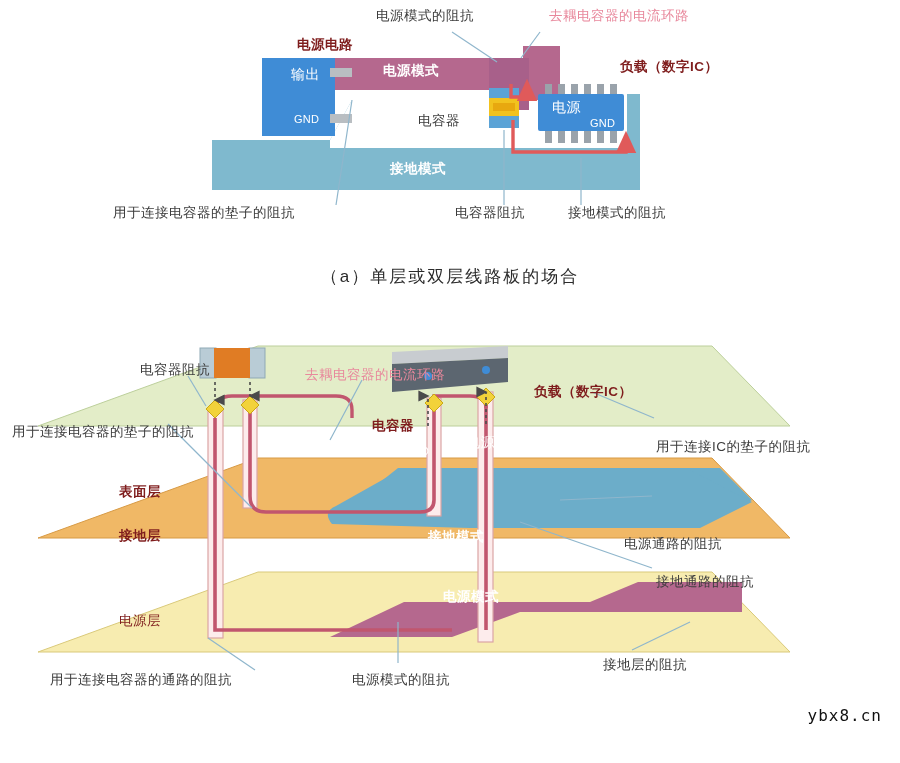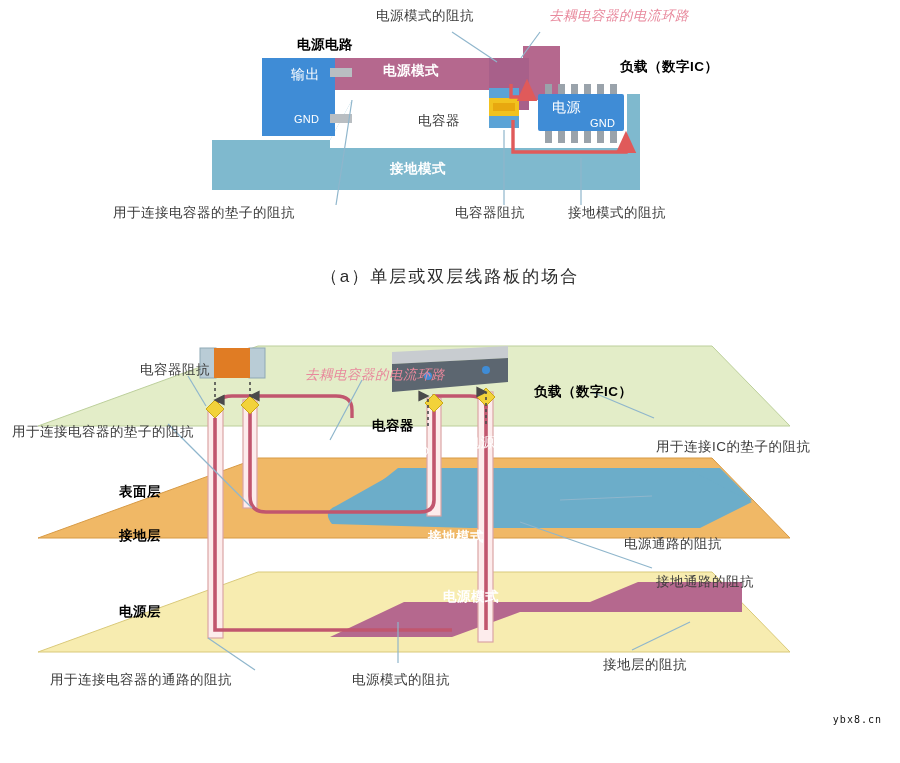--- a/index.html
+++ b/index.html
@@ -22,40 +22,40 @@
 
   
   .lbl{
     position:absolute;
     font-size:13.5px;
     color:#3c3c3c;
     white-space:nowrap;
     letter-spacing:.5px;
     line-height:1.1;
   }
-  .lbl.red{color:#e8889c;font-style:italic;}
-  .lbl.blue{color:#000000;padding-left:36px;}
+  .lbl.red{color:#e8889c;}
+  .lbl.blue{color:#7f1d1d;padding-left:36px;}
   .lbl.white{color:#ffffff;}
   .lbl.small{font-size:14px;}
   .lbl.tiny{font-size:11px;letter-spacing:.3px;}
 
   .caption{
     position:absolute;
     left:0;width:900px;
     text-align:center;
     font-size:17px;
     color:#2b2b2b;
     letter-spacing:2px;
   }
 
   .watermark{
     position:absolute;
     right:18px;bottom:38px;
     font-family:"DejaVu Sans Mono","Liberation Mono",monospace;
-    font-size:10px;
+    font-size:16px;
     color:#111;
     letter-spacing:1px;
   }
 </style>
 </head>
 <body>
 
 <div id="root">
 
   <div class="figure" id="figure-a">
@@ -261,21 +261,21 @@
     <div class="lbl" style="left:656px;top:140px;text-align:right;">用于连接IC的垫子的阻抗</div>
 
     <div class="lbl" style="left:624px;top:238px;font-family:Liberation Mono, monospace;">电源通路的阻抗</div>
 
     <div class="lbl" style="left:656px;top:275px;">接地通路的阻抗</div>
 
     <div class="lbl blue" style="left:83px;top:185px;font-weight:bold;">表面层</div>
 
     <div class="lbl blue" style="left:83px;top:229px;font-weight:bold;">接地层</div>
 
-    <div class="lbl blue" style="left:83px;top:305px;font-weight:bold;">电源层</div>
+    <div class="lbl blue" style="left:83px;top:314px;font-weight:normal;">电源层</div>
 
     <div class="lbl white" style="left:428px;top:230px;font-weight:bold;">接地模式</div>
 
     <div class="lbl white" style="left:443px;top:290px;font-weight:bold;">电源模式</div>
 
     <div class="lbl" style="left:50px;top:373px;">用于连接电容器的通路的阻抗</div>
 
     <div class="lbl" style="left:352px;top:373px;">电源模式的阻抗</div>
 
     <div class="lbl" style="left:603px;top:358px;">接地层的阻抗</div>

